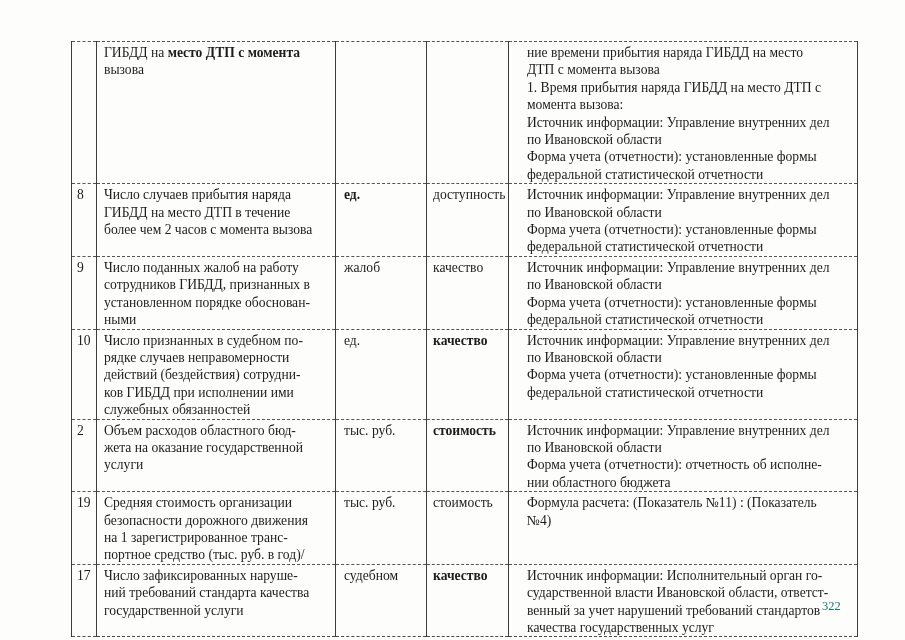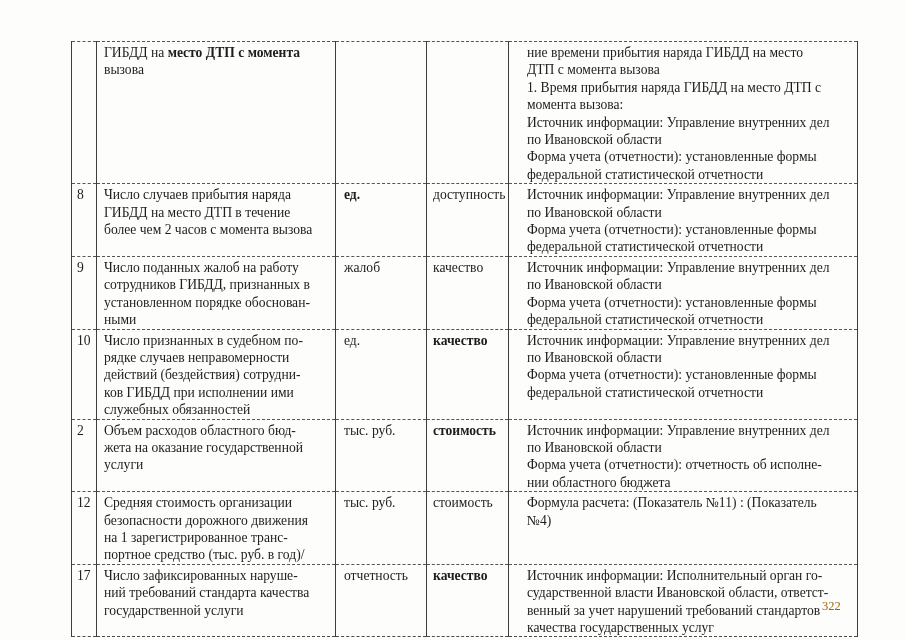--- a/index.html
+++ b/index.html
@@ -43,21 +43,21 @@
   tr.r2 { height: 68px; }
   tr.r3 { height: 82px; }
   tr.r4 { height: 64px; }
   tr.r5 { height: 70px; }
   tr.r6 { height: 68px; }
   .page-number {
     position: absolute;
     left: 822px;
     top: 599px;
     font-size: 12.5px;
-    color: #a16207;
+    color: #0f766e;
   }
 </style>
 </head>
 <body>
 
 <div class="page">
 
   <table class="doc-table">
     <colgroup>
       <col style="width:25px">
@@ -133,37 +133,37 @@
 услуги</span></td>
         <td class="c-unit"><span class="cell-text">тыс. руб.</span></td>
         <td class="c-cat"><span class="cell-text b">стоимость</span></td>
         <td class="c-src"><span class="cell-text">Источник информации: Управление внутренних дел
 по Ивановской области
 Форма учета (отчетности): отчетность об исполне-
 нии областного бюджета</span></td>
       </tr>
 
       <tr class="r5">
-        <td class="c-num"><span class="cell-text">12</span></td>
+        <td class="c-num"><span class="cell-text">19</span></td>
         <td class="c-ind"><span class="cell-text">Средняя стоимость организации
 безопасности дорожного движения
 на 1 зарегистрированное транс-
 портное средство (тыс. руб. в год)/</span></td>
         <td class="c-unit"><span class="cell-text">тыс. руб.</span></td>
         <td class="c-cat"><span class="cell-text">стоимость</span></td>
         <td class="c-src"><span class="cell-text">Формула расчета: (Показатель №11) : (Показатель
 №4)</span></td>
       </tr>
 
       <tr class="r6">
         <td class="c-num"><span class="cell-text">17</span></td>
         <td class="c-ind"><span class="cell-text">Число зафиксированных наруше-
 ний требований стандарта качества
 государственной услуги</span></td>
-        <td class="c-unit"><span class="cell-text">отчетность</span></td>
+        <td class="c-unit"><span class="cell-text">судебном</span></td>
         <td class="c-cat"><span class="cell-text b">качество</span></td>
         <td class="c-src"><span class="cell-text">Источник информации: Исполнительный орган го-
 сударственной власти Ивановской области, ответст-
 венный за учет нарушений требований стандартов
 качества государственных услуг</span></td>
       </tr>
 
     </tbody>
   </table>
 

